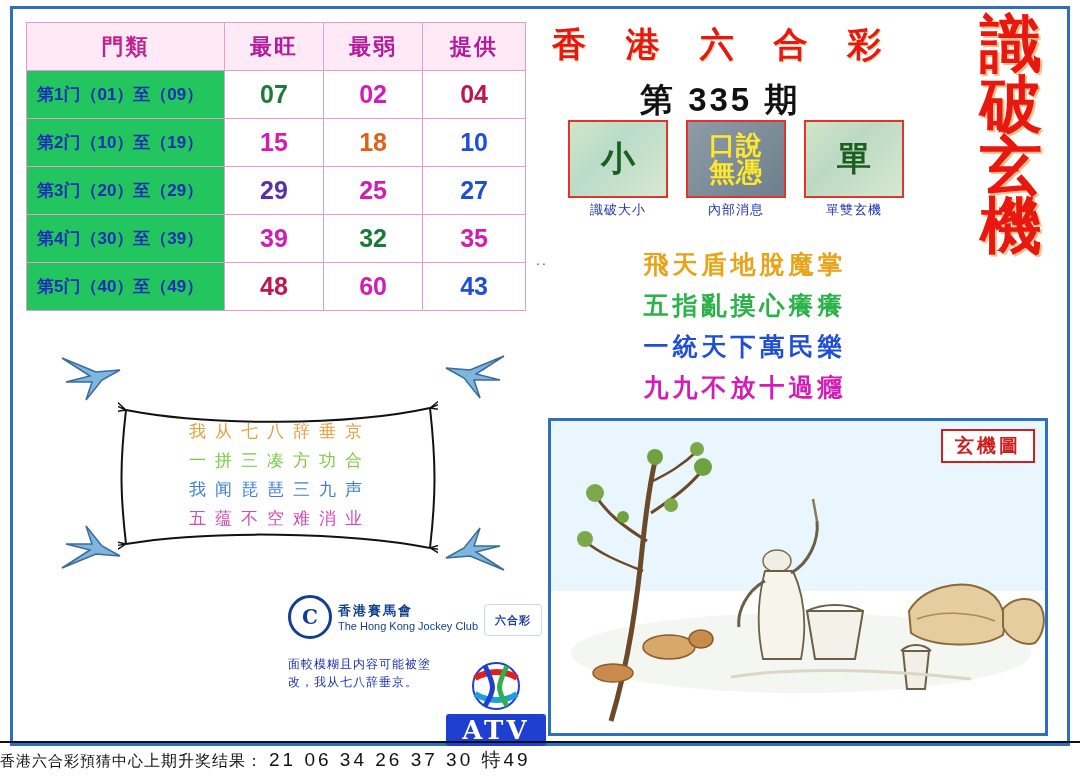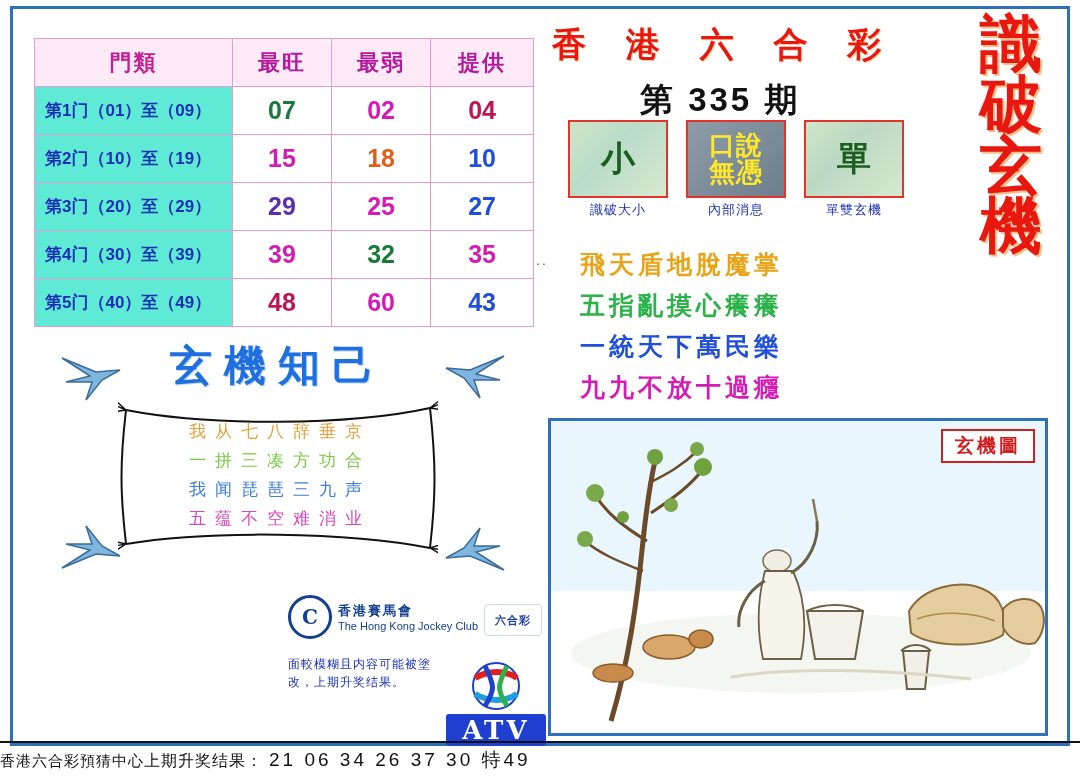--- a/index.html
+++ b/index.html
@@ -19,23 +19,22 @@
     position:absolute;
     left:10px; top:6px;
     width:1060px; height:740px;
     border:3px solid #2f6fbf;
     box-sizing:border-box;
   }
 
   
   .tbl-wrap {
     position:absolute;
-    left:34px; top:22px;
+    left:26px; top:22px;
     width:532px;
-    margin-top:16px;
   }
   table.main {
     border-collapse:collapse;
     width:500px;
     background:#ffffff;
   }
   table.main td, table.main th {
     border:1px solid #e59ad0;
     text-align:center;
     height:45px;
@@ -46,21 +45,21 @@
     font-size:22px;
     color:#b5179e;
     letter-spacing:2px;
   }
   table.main thead th.c1 { color:#c02090; }
   table.main td.rowlabel {
     font-size:17px;
     color:#1a2fb5;
     text-align:left;
     padding-left:10px;
-    background:#5eead4;
+    background:#22c55e;
     white-space:nowrap;
   }
   table.main td.num {
     font-size:25px;
   }
   .col-w1 { width:196px; }
   .col-w2 { width:100px;border-radius:9px; }
   .col-w3 { width:100px; }
   .col-w4 { width:104px; }
 
@@ -133,21 +132,21 @@
   
   .poem {
     position:absolute;
     left:580px; top:248px;
     width:330px;
   }
   .poem div {
     font-size:25px;
     font-weight:bold;
     letter-spacing:4px;
-    text-align:left;
+    text-align:center;
     margin-bottom:8px;
     font-family:Liberation Serif, serif;
     white-space:nowrap;
   }
   .pl1 { color:#e8a317; }
   .pl2 { color:#2bb34a; }
   .pl3 { color:#1f4fd8; }
   .pl4 { color:#d41bb5; }
 
   .dots {
@@ -404,21 +403,20 @@
 
   <div class="dots">..</div>
 
   <div class="poem">
     <div class="pl1">飛天盾地脫魔掌</div>
     <div class="pl2">五指亂摸心癢癢</div>
     <div class="pl3">一統天下萬民樂</div>
     <div class="pl4">九九不放十過癮</div>
   </div>
 
-  <div class="zhiji">玄機知己</div>
 
   <div class="bannerbox">
     <svg class="edge" width="320" height="170" viewBox="0 0 320 170">
       <path d="M8,18 C90,34 230,34 312,16" stroke="#111" fill="none" stroke-width="2"></path>
       <path d="M8,152 C90,138 230,140 312,156" stroke="#111" fill="none" stroke-width="2"></path>
       <path d="M8,18 C2,70 2,100 8,152" stroke="#111" fill="none" stroke-width="2"></path>
       <path d="M312,16 C318,70 318,104 312,156" stroke="#111" fill="none" stroke-width="2"></path>
       <path d="M8,18 L-32,-18 M8,18 L-24,4 M8,18 L-18,22" stroke="#111" fill="none" stroke-width="1.4"></path>
       <path d="M312,16 L352,-16 M312,16 L346,2 M312,16 L348,22" stroke="#111" fill="none" stroke-width="1.4"></path>
       <path d="M8,152 L-30,176 M8,152 L-26,158 M8,152 L-20,146" stroke="#111" fill="none" stroke-width="1.4"></path>
@@ -457,21 +455,21 @@
   <div class="jockey">
     <div class="jc-logo">C</div>
     <div>
       <div class="jc-text-cn">香港賽馬會</div>
       <div class="jc-text-en">The Hong Kong Jockey Club</div>
     </div>
   </div>
   <div class="hkjc-side">六合彩</div>
 
   <div class="disclaimer" style="white-space:pre-line">面較模糊且内容可能被塗
-改，上期升奖结果。</div>
+改，我从七八辞垂京。</div>
 
   <div class="atv">
     <div class="atv-ball">
       <svg width="62" height="52" viewBox="0 0 62 52">
         <circle cx="31" cy="26" r="23" fill="#ffffff" stroke="#1f3fd0" stroke-width="2"></circle>
         <path d="M10,18 C24,10 40,10 52,18" stroke="#e02020" stroke-width="6" fill="none"></path>
         <path d="M10,34 C24,42 40,42 52,34" stroke="#1f9fd8" stroke-width="6" fill="none"></path>
         <path d="M20,6 C30,26 30,30 20,46" stroke="#1f3fd0" stroke-width="5" fill="none"></path>
         <path d="M42,6 C32,26 32,30 42,46" stroke="#2fb04a" stroke-width="5" fill="none"></path>
       </svg>

